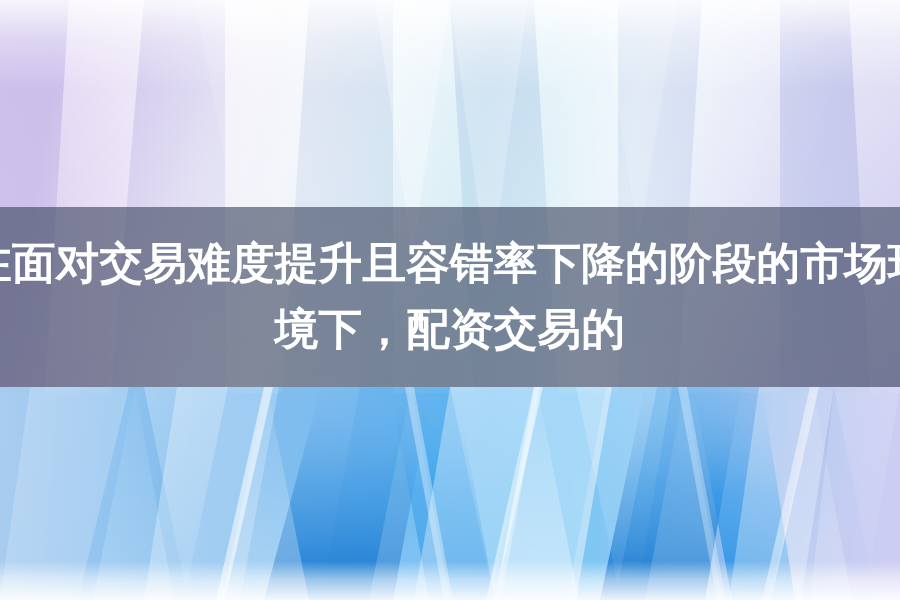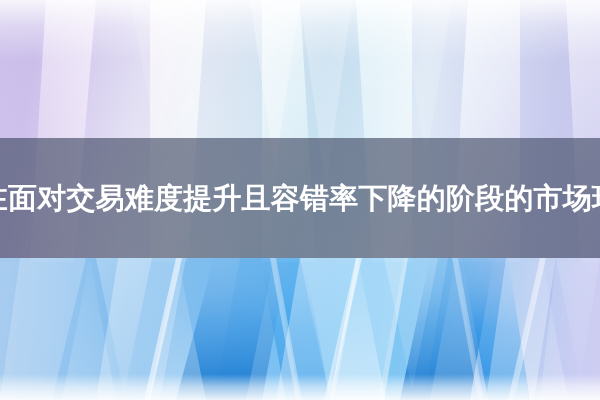--- a/index.html
+++ b/index.html
@@ -211,15 +211,16 @@
         <polygon points="452,258 458,258 484,400 478,400" fill="#ffffff" opacity="0.30"></polygon>
       </g>
     </svg>
   </div>
 
   <div class="bg-top-sheen"></div>
   <div class="bottom-fade"></div>
 
   <div class="text-band">
     <div class="band-line">在面对交易难度提升且容错率下降的阶段的市场环</div>
+    <div class="band-line">境下，配资交易的</div>
   </div>
 
 </div>
 
 </body></html>

